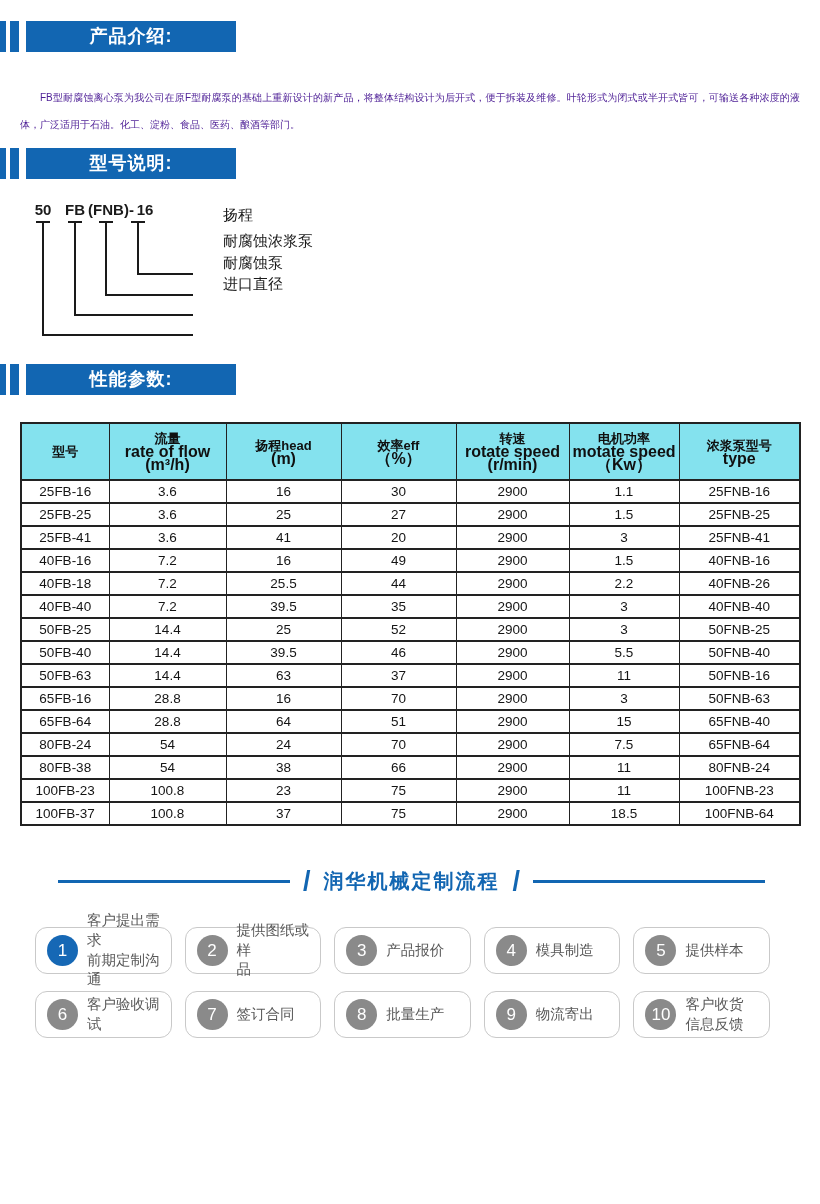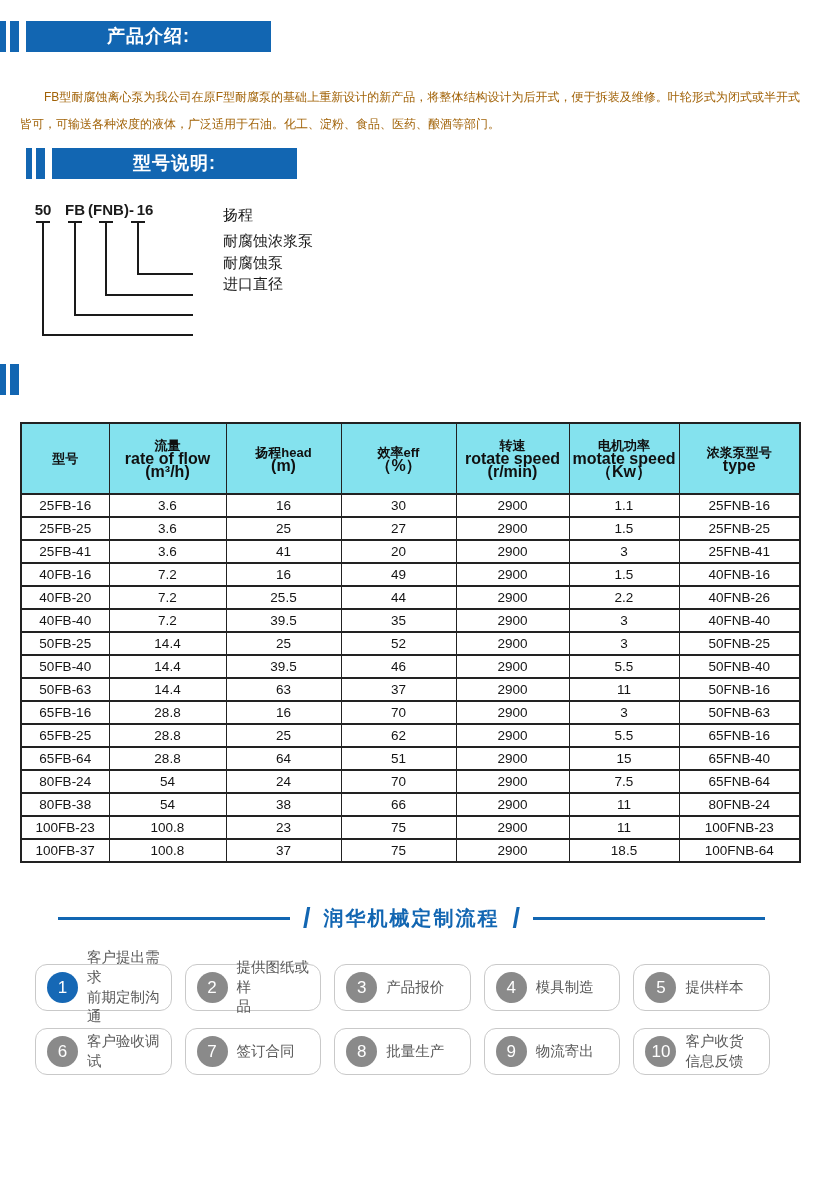--- a/index.html
+++ b/index.html
@@ -11,49 +11,49 @@
   }
   .page { width: 820px; position: relative; background: #fff; }
 
   
   .sec-header { display: flex; align-items: stretch; height: 31px; }
   .accent-bar-a { width: 6px; background: #1266B2; }
   .accent-gap-a { width: 4px; }
   .accent-bar-b { width: 9px; background: #1266B2; }
   .accent-gap-b { width: 7px; }
   .banner {
-    width: 245px; background: #1266B2; color: #fff;
+    width: 210px; background: #1266B2; color: #fff;
     font-size: 18px; font-weight: bold; letter-spacing: 1px;
     text-align: center; line-height: 31px;
   }
   .sec1 { margin-top: 21px; }
-  .sec2 { margin-top: 10px; margin-left: 26px; }
+  .sec2 { margin-top: 10px; }
   .sec3 { margin-top: 5px; }
 
   
   .intro-paragraph {
     margin: 32px 20px 0 20px;
-    font-size: 12px; line-height: 27px; color: #a16207;
+    font-size: 10px; line-height: 27px; color: #4c1d95;
     text-indent: 2em; text-align: justify;
   }
 
   
   .model-diagram { margin: 20px 0 0 18px; display: block; }
 
   
   table.perf {
     margin: 27px 0 0 20px;
     width: 779px; border-collapse: collapse; table-layout: fixed;
     border: 2px solid #222;
   }
   col.c1{width:88px} col.c2{width:117px} col.c3{width:115px}
   col.c4{width:115px} col.c5{width:113px} col.c6{width:110px} col.c7{width:121px}
   table.perf th {
     background: #84E2EE; border: 1px solid #222; border-bottom: 2px solid #222;
-    height: 42px; font-weight: bold; vertical-align: middle; padding: 15px 0;
+    height: 42px; font-weight: bold; vertical-align: middle; padding: 8px 0;
   }
   table.perf th .hl { font-size: 13px; line-height: 13px; color: #101010; }
   table.perf th .hl.en { font-size: 16px; }
   table.perf td {
     border: 1px solid #222; border-top: 2px solid #222;
     height: 23px; text-align: center; vertical-align: middle;
     font-size: 13.5px; color: #141414; padding: 0;
   }
 
   
@@ -128,20 +128,21 @@
       <text x="205" y="69">耐腐蚀泵</text>
       <text x="205" y="90">进口直径</text>
     </g>
   </svg>
 
   <div class="sec-header sec3">
     <div class="accent-bar-a"></div>
     <div class="accent-gap-a"></div>
     <div class="accent-bar-b"></div>
     <div class="accent-gap-b"></div>
+    <div class="banner">性能参数:</div>
   </div>
 
   <table class="perf">
     <colgroup>
       <col class="c1">
         <col class="c2">
         <col class="c3">
         <col class="c4">
       <col class="c5">
         <col class="c6">
@@ -212,21 +213,21 @@
         <tr>
           <td>40FB-16</td>
           <td>7.2</td>
           <td>16</td>
           <td>49</td>
           <td>2900</td>
           <td>1.5</td>
           <td>40FNB-16</td>
         </tr>
         <tr>
-          <td>40FB-20</td>
+          <td>40FB-18</td>
           <td>7.2</td>
           <td>25.5</td>
           <td>44</td>
           <td>2900</td>
           <td>2.2</td>
           <td>40FNB-26</td>
         </tr>
         <tr>
           <td>40FB-40</td>
           <td>7.2</td>
@@ -264,29 +265,20 @@
           <td>50FNB-16</td>
         </tr>
         <tr>
           <td>65FB-16</td>
           <td>28.8</td>
           <td>16</td>
           <td>70</td>
           <td>2900</td>
           <td>3</td>
           <td>50FNB-63</td>
-        </tr>
-        <tr>
-          <td>65FB-25</td>
-          <td>28.8</td>
-          <td>25</td>
-          <td>62</td>
-          <td>2900</td>
-          <td>5.5</td>
-          <td>65FNB-16</td>
         </tr>
         <tr>
           <td>65FB-64</td>
           <td>28.8</td>
           <td>64</td>
           <td>51</td>
           <td>2900</td>
           <td>15</td>
           <td>65FNB-40</td>
         </tr>

